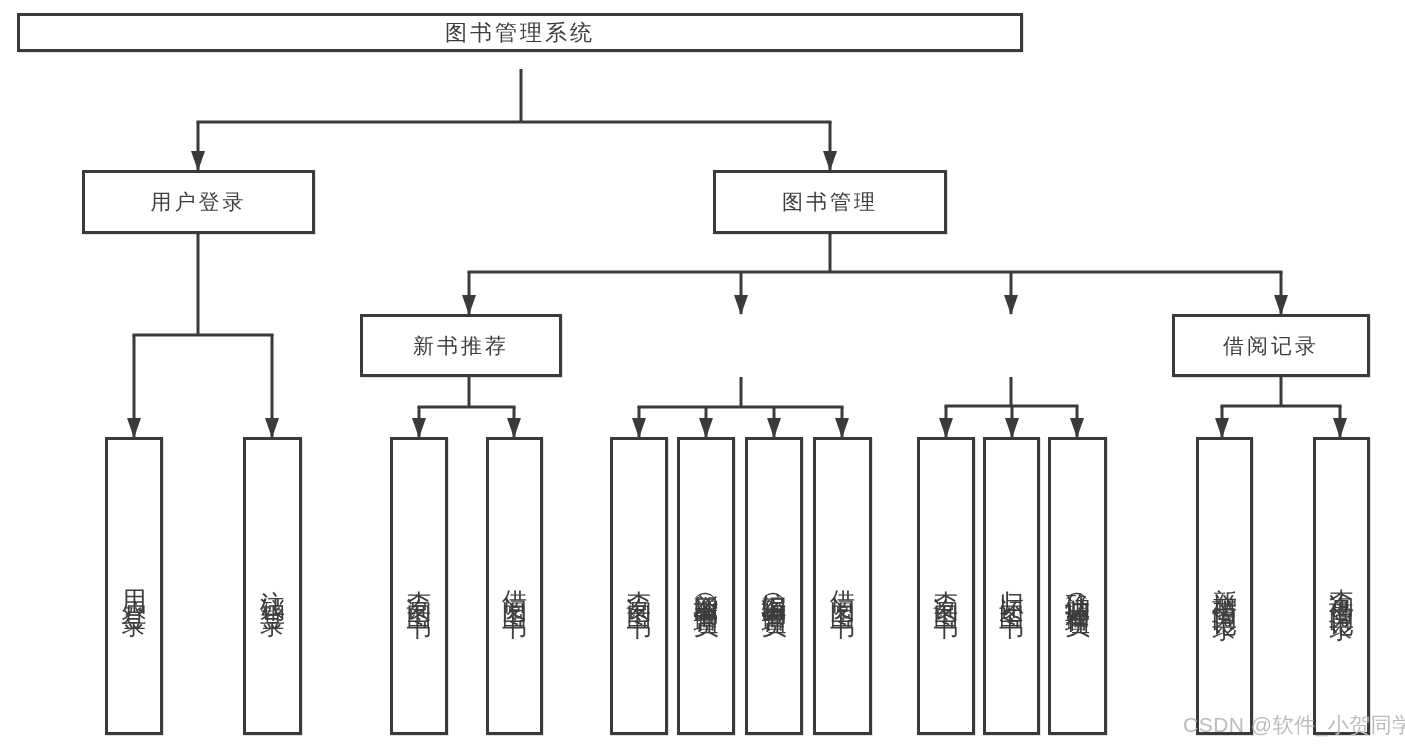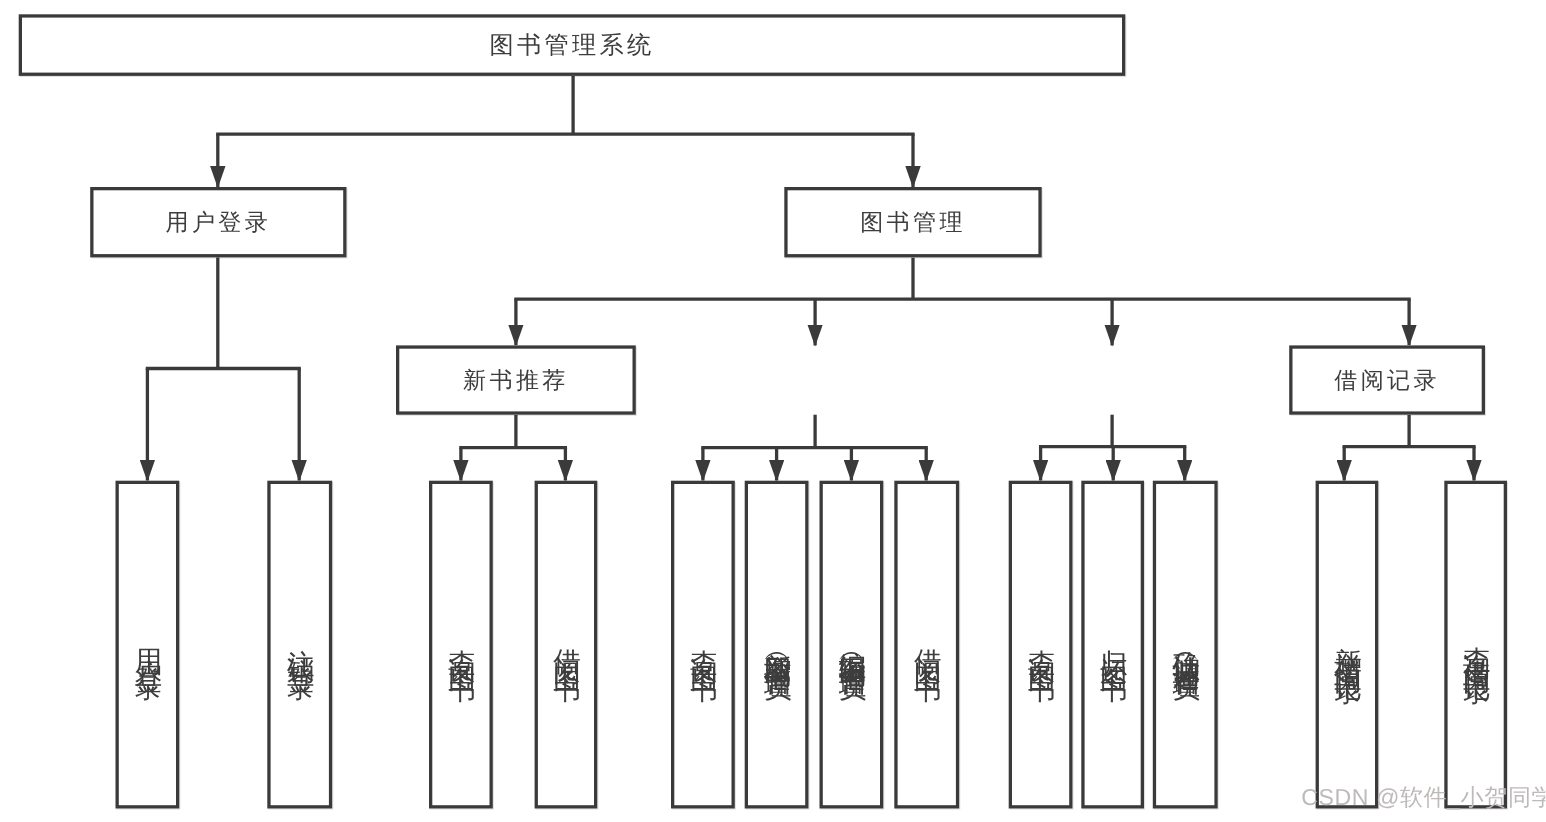--- a/index.html
+++ b/index.html
@@ -107,35 +107,35 @@
       <path class="l" d="M774 407 V437" marker-end="url(#arrowhead)"></path>
       <path class="l" d="M842 407 V437" marker-end="url(#arrowhead)"></path>
       <path class="l" d="M946 406 V437" marker-end="url(#arrowhead)"></path>
       <path class="l" d="M1012 406 V437" marker-end="url(#arrowhead)"></path>
       <path class="l" d="M1077 406 V437" marker-end="url(#arrowhead)"></path>
       <path class="l" d="M1222 406 V437" marker-end="url(#arrowhead)"></path>
       <path class="l" d="M1340 406 V437" marker-end="url(#arrowhead)"></path>
     </g>
   </svg>
 
-  <div class="hbox root" style="left:17px;top:13px;width:1006px;height:56px;">
+  <div class="hbox root" style="left:17px;top:13px;width:1006px;height:39px;">
     <span>图书管理系统</span>
   </div>
 
   <div class="hbox" style="left:82px;top:170px;width:233px;height:64px;">
     <span>用户登录</span>
   </div>
   <div class="hbox" style="left:713px;top:170px;width:234px;height:64px;font-family:Liberation Serif, serif;">
     <span>图书管理</span>
   </div>
 
-  <div class="hbox" style="left:360px;top:314px;width:218px;height:63px;">
+  <div class="hbox" style="left:360px;top:314px;width:202px;height:63px;">
     <span>新书推荐</span>
   </div>
-  <div class="hbox" style="left:1172px;top:314px;width:178px;height:63px;">
+  <div class="hbox" style="left:1172px;top:314px;width:198px;height:63px;">
     <span>借阅记录</span>
   </div>
 
   <div class="vbox" style="left:105px;width:58px;">
     <span class="vlabel ls-s">用户登录</span>
   </div>
   <div class="vbox" style="left:243px;width:59px;">
     <span class="vlabel ls-s">注销登录</span>
   </div>
 

